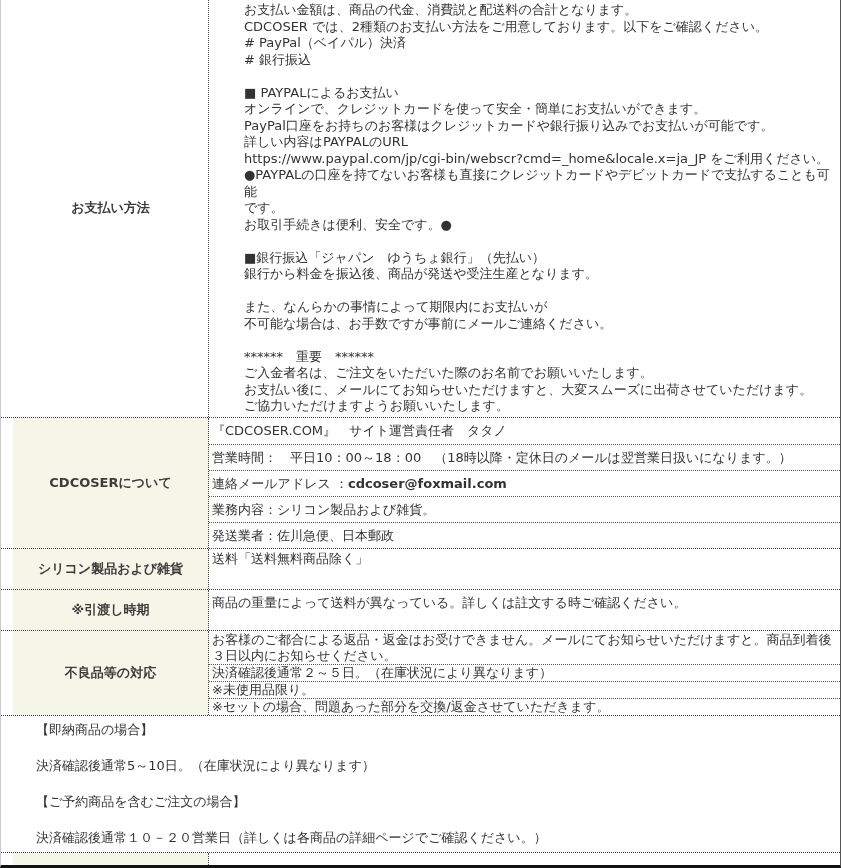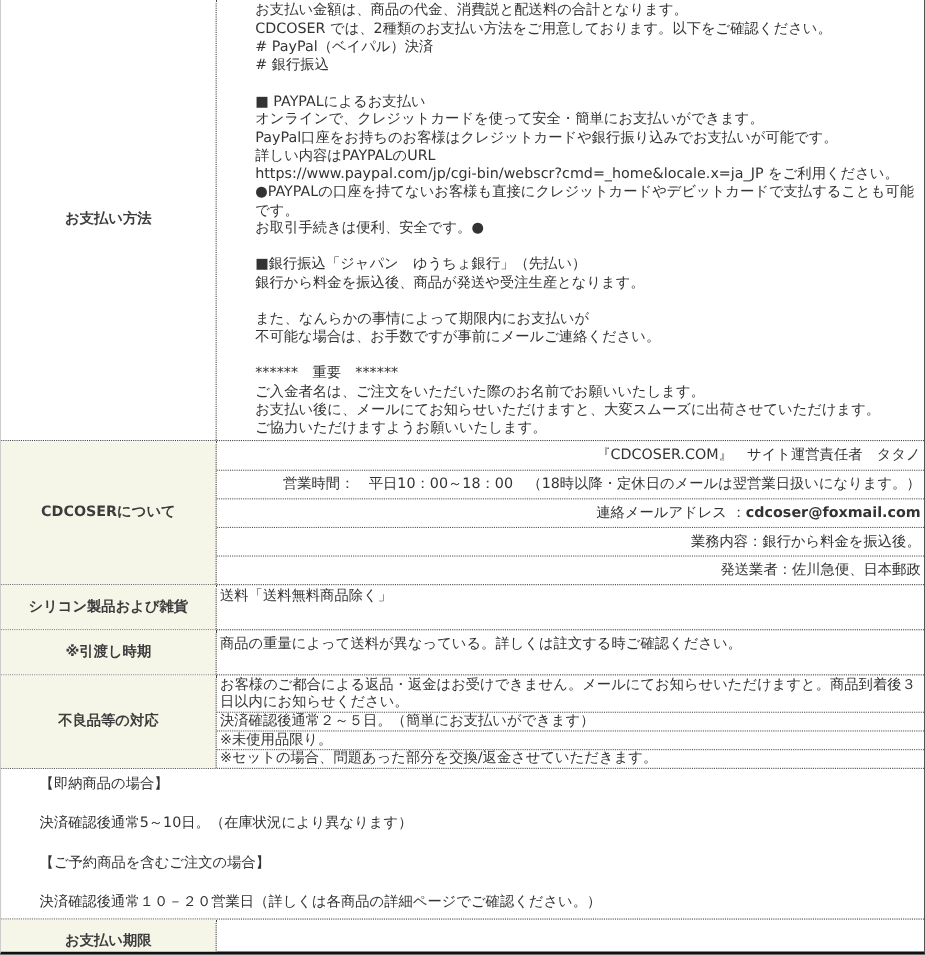--- a/index.html
+++ b/index.html
@@ -15,31 +15,32 @@
   }
   .row { display:flex; border-top:1px dotted #444; }
   .row:first-child { border-top:none; }
   .hcell {
     flex:0 0 196px; width:196px; box-sizing:border-box;
     background:#f5f5e8;
     border-right:1px dotted #444;
     display:flex; align-items:center; justify-content:center;
     font-weight:bold; text-align:center; color:#3c3c3c;
     padding:12px;
+    margin-left:12px;
   }
   .row-payment .hcell { background:#ffffff; }
   .ccell { flex:1 1 auto; display:flex; flex-direction:column; min-width:0; }
   .sub { border-top:1px dotted #555; padding:4px 3px; box-sizing:border-box; }
   .sub:first-child { border-top:none; }
   .multiline { white-space:pre-wrap;margin-left:32px; }
   .bold { font-weight:bold;margin-top:48px; }
 
   
   .row-payment .sub { min-height:397px; padding:2px 3px; line-height:16.5px; }
-  .row-about .sub { min-height:26px; padding:5px 3px 4px;text-align:right; }
+  .row-about .sub { min-height:26px; padding:5px 3px 4px; }
   .row-extrafee .sub { min-height:21px; padding:2px 3px; }
   .row-shipnote .sub { min-height:26px; padding:5px 3px; }
   .row-defect .sub { padding:0 3px; min-height:16px; }
   .row-defect .sub:first-child { min-height:33px; padding-top:1px; }
   .row-delivery .sub { min-height:125px; padding:5px 3px; line-height:18px; }
   .row-deadline .sub { min-height:18px; padding:1px 3px; }
   .row-returnlimit .sub { min-height:22px; padding:3px 3px; }
   .row-returnship .sub { min-height:19px; padding:2px 3px; }
 </style>
 </head>
@@ -76,21 +77,21 @@
 ご協力いただけますようお願いいたします。</div>
     </div>
   </div>
 
   <div class="row row-about">
     <div class="hcell">CDCOSERについて</div>
     <div class="ccell">
       <div class="sub">『CDCOSER.COM』　サイト運営責任者　タタノ</div>
       <div class="sub">営業時間：　平日10：00～18：00　（18時以降・定休日のメールは翌営業日扱いになります。）</div>
       <div class="sub"><span>連絡メールアドレス ：</span><span class="bold">cdcoser@foxmail.com</span></div>
-      <div class="sub">業務内容：銀行から料金を振込後。</div>
+      <div class="sub">業務内容：シリコン製品および雑貨。</div>
       <div class="sub">発送業者：佐川急便、日本郵政</div>
     </div>
   </div>
 
   <div class="row row-extrafee">
     <div class="hcell">シリコン製品および雑貨</div>
     <div class="ccell">
       <div class="sub">送料「送料無料商品除く」</div>
     </div>
   </div>
@@ -99,21 +100,21 @@
     <div class="hcell">※引渡し時期</div>
     <div class="ccell">
       <div class="sub">商品の重量によって送料が異なっている。詳しくは註文する時ご確認ください。</div>
     </div>
   </div>
 
   <div class="row row-defect">
     <div class="hcell">不良品等の対応</div>
     <div class="ccell">
       <div class="sub">お客様のご都合による返品・返金はお受けできません。メールにてお知らせいただけますと。商品到着後３日以内にお知らせください。</div>
-      <div class="sub">決済確認後通常２～５日。（簡単にお支払いができます）</div>
+      <div class="sub">決済確認後通常２～５日。（在庫状況により異なります）</div>
       <div class="sub">※未使用品限り。</div>
       <div class="sub">※セットの場合、問題あった部分を交換/返金させていただきます。</div>
     </div>
   </div>
 
   <div class="row row-delivery">
     <div class="ccell">
       <div class="sub multiline">【即納商品の場合】
 
 決済確認後通常5～10日。（在庫状況により異なります）

